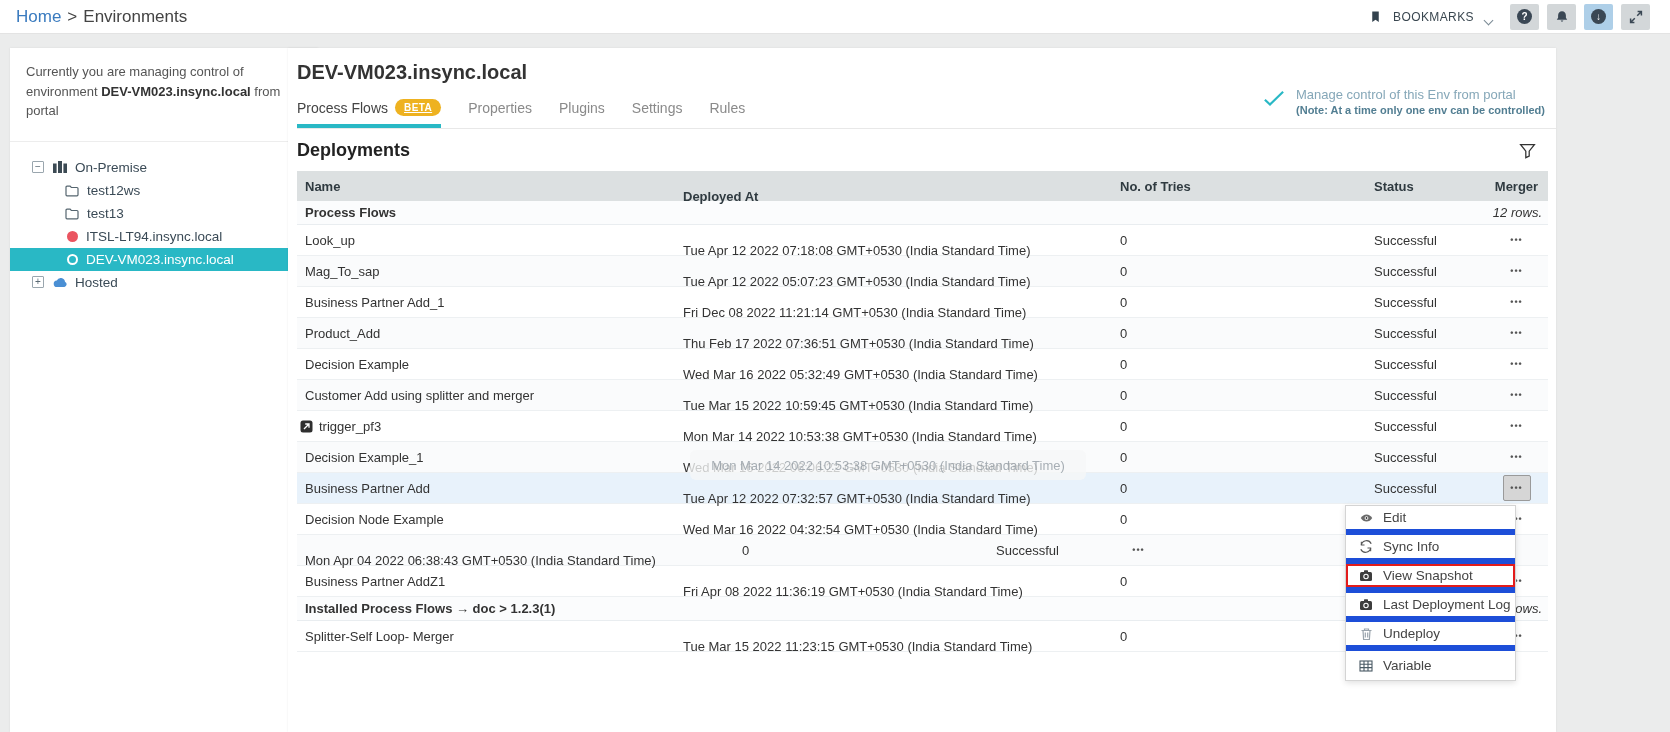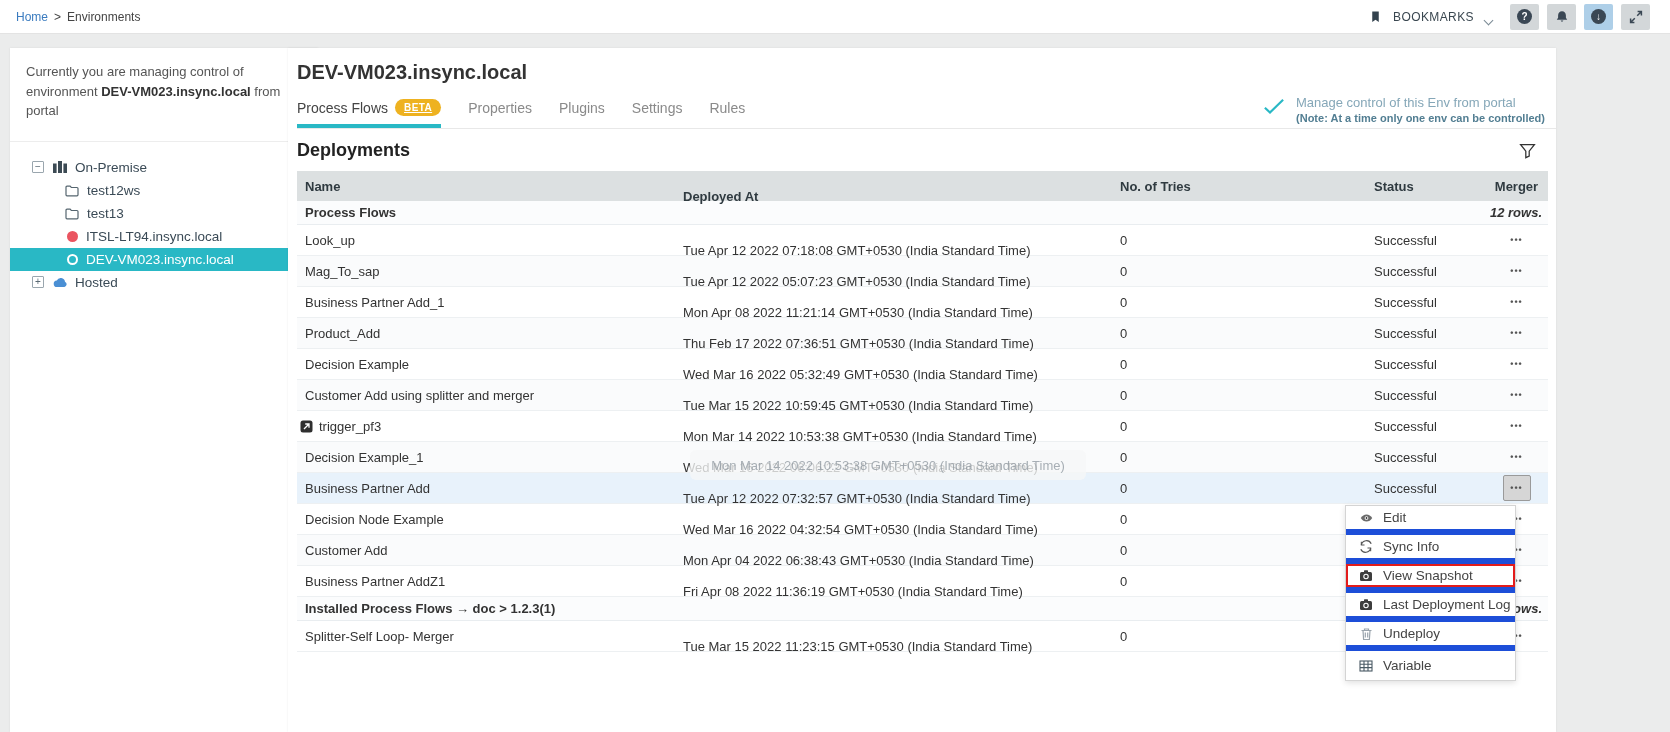--- a/index.html
+++ b/index.html
@@ -3,21 +3,21 @@
 <meta charset="utf-8">
 <style>
   * { margin:0; padding:0; box-sizing:border-box; }
   html,body { width:1670px; height:732px; overflow:hidden; background:#ebecec;
     font-family:"Liberation Sans", sans-serif; }
 
   
   .topbar { position:absolute; left:0; top:0; width:1670px; height:34px; background:#fff;
     border-bottom:1px solid #e3e3e3; display:flex; align-items:center; justify-content:space-between;
     padding:0 20px 0 16px; z-index:3; }
-  .breadcrumb { font-size:12px; color:#444; display:flex; gap:6px; align-items:flex-end; }
+  .breadcrumb { font-size:17px; color:#444; display:flex; gap:6px; align-items:flex-end; }
   .breadcrumb a { color:#3a7bbf; text-decoration:none; cursor:pointer; }
   .topbar-right { display:flex; align-items:center; gap:8px; }
   .bookmarks { display:flex; align-items:flex-end; gap:11px; margin-right:10px; cursor:pointer; }
   .bookmarks .lbl { font-size:12px; color:#3a4750; letter-spacing:.4px; }
   .chev { width:7px; height:7px; border-right:1.5px solid #7a8a94; border-bottom:1.5px solid #7a8a94;
     transform:rotate(45deg); margin-top:-4px; }
   .icon-btn { width:29px; height:26px; border:none; border-radius:2px; background:#d3d7d9;
     display:flex; align-items:center; justify-content:center; cursor:pointer; }
   .icon-btn.hl { background:#aecfe8; }
   .circ-glyph { width:15px; height:15px; border-radius:50%; background:#3a4754; color:#fff;
@@ -45,40 +45,40 @@
   .main { position:absolute; left:288px; top:48px; width:1268px; height:684px; background:#fff;
     box-shadow:0 0 2px rgba(0,0,0,.08); padding-left:9px; }
   .page-title { font-size:20px; font-weight:bold; color:#333; padding:13px 0 0 0; }
   .tabs-row { position:relative; display:flex; align-items:flex-end; border-bottom:1px solid #e8e8e8;
     margin-top:6px; }
   .tab { display:flex; align-items:center; gap:7px; font-size:14px; color:#8a8a8a; padding:9px 0 12px 0;
     margin-right:27px; cursor:pointer; }
   .tab.active { color:#444; border-bottom:4px solid #29b8c5; padding-bottom:8px; }
   .badge { background:#eeb220; color:#fff; font-size:10px; font-weight:bold; letter-spacing:.4px;
     padding:3px 9px; border-radius:9px;text-decoration:underline; }
-  .manage { position:absolute; right:11px; bottom:4px; display:flex; align-items:flex-start; gap:10px; }
+  .manage { position:absolute; right:11px; bottom:12px; display:flex; align-items:flex-start; gap:10px; }
   .manage .l1 { font-size:13px; color:#85a7b8; }
   .manage .l2 { font-size:11px; font-weight:bold; color:#527e92; margin-top:2px; }
   .deploy-row { display:flex; align-items:center; justify-content:space-between; width:1251px;
     margin-top:11px; }
   .deploy-row h2 { font-size:18px; color:#222; font-weight:bold; }
   .funnel { cursor:pointer; margin-right:12px; display:flex; }
 
   
   .tbl { width:1251px; margin-top:10px; font-size:13px; color:#333; }
   .tr { display:flex; align-items:center; }
   .th-row { height:30px; background:#dce0e1; font-weight:bold; color:#2f3a40; }
   .c-name { width:378px; padding-left:8px; display:flex; align-items:center; gap:6px; }
   .c-dep  { width:437px; padding-left:8px;margin-top:20px; }
   .c-try  { width:254px; padding-left:8px; }
   .c-stat { width:119px; padding-left:8px; }
   .c-act  { width:63px; text-align:center; }
   .sec-row { height:24px; border-bottom:1px solid #e9edf0; background:#fbfcfd; }
   .sec-row .sec-name { font-weight:bold; padding-left:8px; flex:1; }
-  .sec-row .rows-lbl { font-weight:bold; font-style:italic; padding-right:6px; }
+  .sec-row .rows-lbl { font-weight:normal; font-style:italic; padding-right:6px; }
   .data-row { height:31px; border-bottom:1px solid #edf0f2; background:#fff; }
   .data-row.alt { background:#fafbfc; }
   .data-row.active { background:#e8f2fb; }
   .ellipsis-btn { display:inline-flex; align-items:center; justify-content:center; font-size:9px;
     letter-spacing:1px; font-weight:bold; color:#555; cursor:pointer; width:28px; height:24px; }
   .ellipsis-btn.pressed { background:#d6d6d6; border:1px solid #9a9a9a; border-radius:2px; height:26px; }
   .trigger-ico { display:flex; }
 
   
   .tooltip { position:absolute; left:690px; top:450px; width:396px; height:30px;
@@ -256,21 +256,21 @@
     </div>
     <div class="tr data-row alt">
       <div class="c-name">Mag_To_sap</div>
       <div class="c-dep">Tue Apr 12 2022 05:07:23 GMT+0530 (India Standard Time)</div>
       <div class="c-try">0</div>
       <div class="c-stat">Successful</div>
       <div class="c-act"><span class="ellipsis-btn">•••</span></div>
     </div>
     <div class="tr data-row">
       <div class="c-name">Business Partner Add_1</div>
-      <div class="c-dep">Mon Apr 08 2022 11:21:14 GMT+0530 (India Standard Time)</div>
+      <div class="c-dep">Fri Dec 08 2022 11:21:14 GMT+0530 (India Standard Time)</div>
       <div class="c-try">0</div>
       <div class="c-stat">Successful</div>
       <div class="c-act"><span class="ellipsis-btn">•••</span></div>
     </div>
     <div class="tr data-row alt">
       <div class="c-name">Product_Add</div>
       <div class="c-dep">Thu Feb 17 2022 07:36:51 GMT+0530 (India Standard Time)</div>
       <div class="c-try">0</div>
       <div class="c-stat">Successful</div>
       <div class="c-act"><span class="ellipsis-btn">•••</span></div>
@@ -319,21 +319,20 @@
       <div class="c-act"><span class="ellipsis-btn pressed">•••</span></div>
     </div>
     <div class="tr data-row">
       <div class="c-name">Decision Node Example</div>
       <div class="c-dep">Wed Mar 16 2022 04:32:54 GMT+0530 (India Standard Time)</div>
       <div class="c-try">0</div>
       <div class="c-stat">Successful</div>
       <div class="c-act"><span class="ellipsis-btn">•••</span></div>
     </div>
     <div class="tr data-row alt">
-      <div class="c-name">Customer Add</div>
       <div class="c-dep">Mon Apr 04 2022 06:38:43 GMT+0530 (India Standard Time)</div>
       <div class="c-try">0</div>
       <div class="c-stat">Successful</div>
       <div class="c-act"><span class="ellipsis-btn">•••</span></div>
     </div>
     <div class="tr data-row">
       <div class="c-name">Business Partner AddZ1</div>
       <div class="c-dep">Fri Apr 08 2022 11:36:19 GMT+0530 (India Standard Time)</div>
       <div class="c-try">0</div>
       <div class="c-stat">Successful</div>

